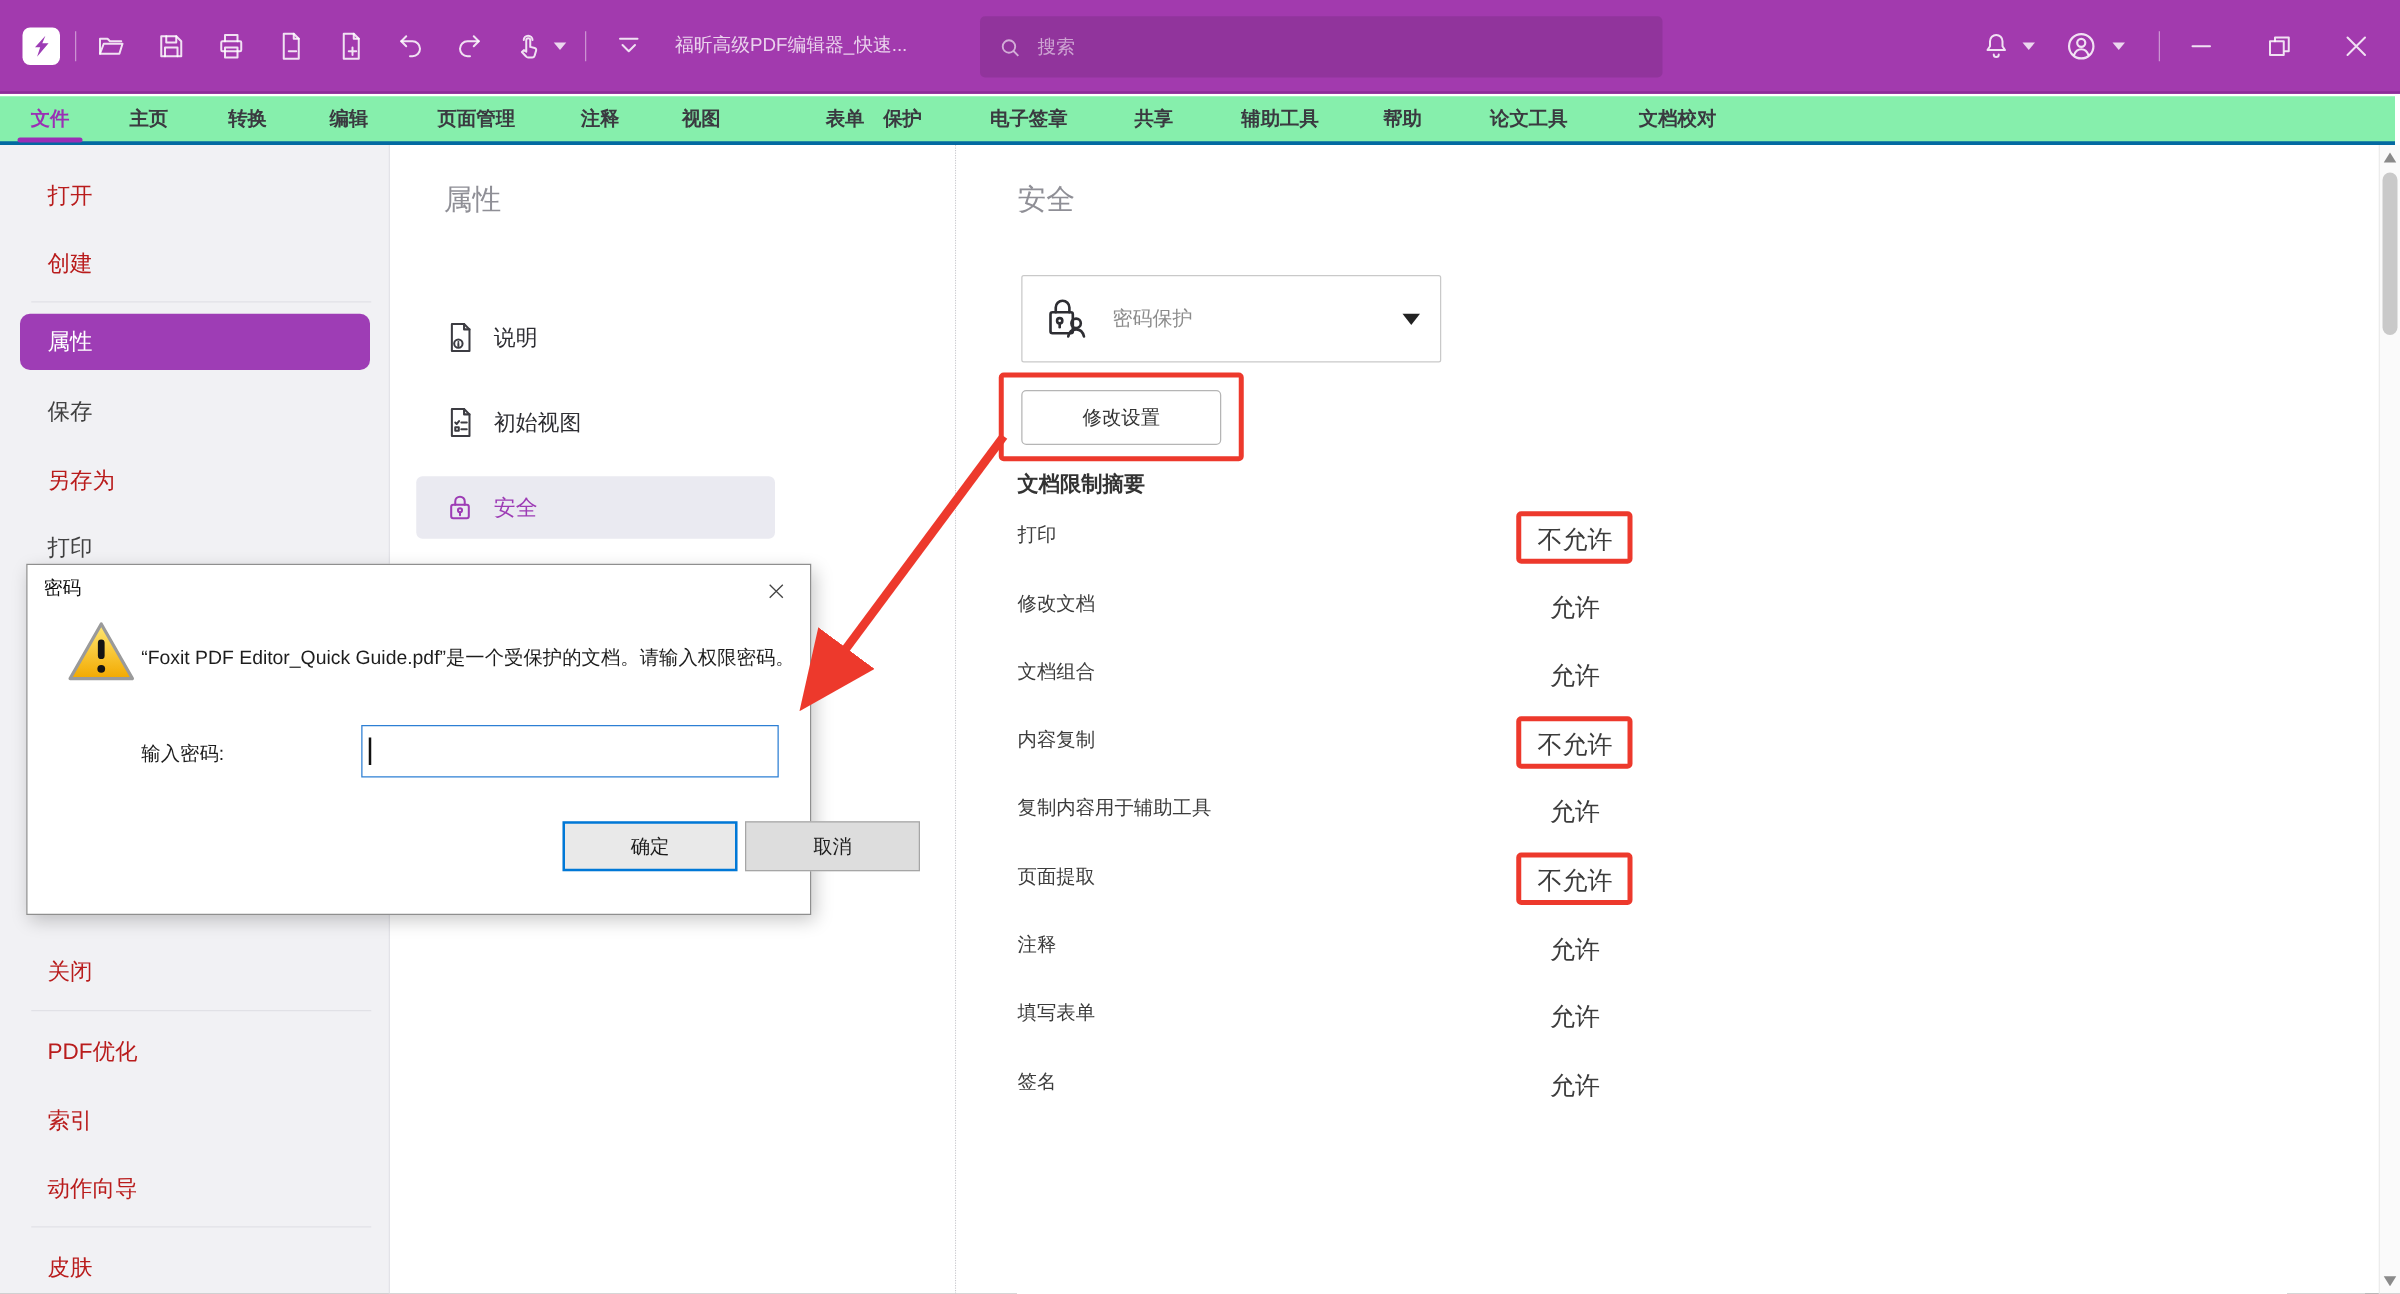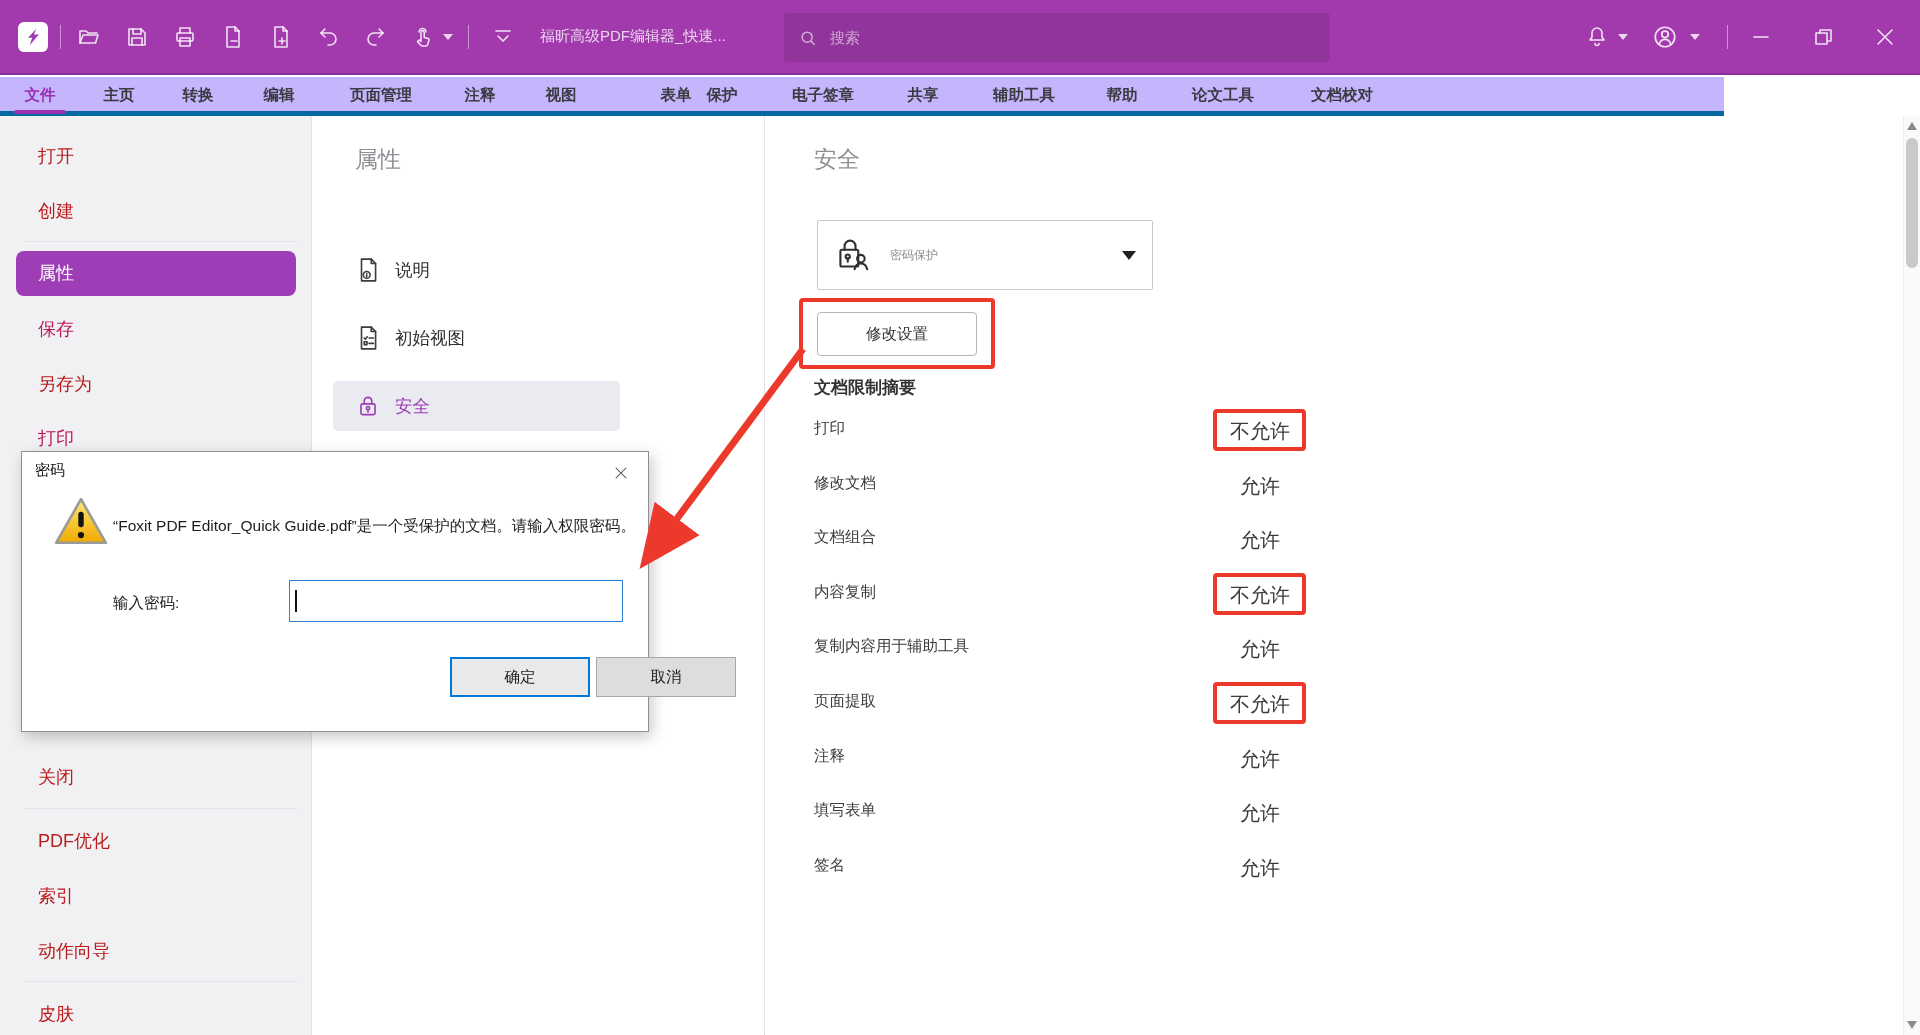--- a/index.html
+++ b/index.html
@@ -14,46 +14,46 @@
   .tbsep{position:absolute;top:25px;width:1px;height:24px;background:rgba(255,255,255,.45);}
   #logo{position:absolute;left:18px;top:22px;width:30px;height:30px;background:#fff;border-radius:6px;display:flex;align-items:center;justify-content:center;}
   #doc-title{position:absolute;left:540px;top:27px;font-size:15px;color:rgba(255,255,255,.78);}
   #searchbox{position:absolute;left:784px;top:13px;width:546px;height:49px;background:rgba(0,0,0,.10);border-radius:4px;display:flex;align-items:center;padding-left:14px;}
   #searchbox svg{stroke:rgba(255,255,255,.6);fill:none;stroke-width:1.8;}
   #search-input{background:transparent;border:none;outline:none;color:#fff;font-size:15px;margin-left:10px;width:440px;font-family:inherit;}
   #search-input::placeholder{color:rgba(255,255,255,.55);}
   .caret-dn{width:0;height:0;border-left:5px solid transparent;border-right:5px solid transparent;border-top:6px solid rgba(255,255,255,.8);position:absolute;top:34px;}
 
   
-  #tabrow{position:absolute;left:0;top:77px;width:1724px;height:39px;background:#c4b5fd;border-bottom:5px solid #0369a1;}
+  #tabrow{position:absolute;left:0;top:77px;width:1916px;height:39px;background:#86efac;border-bottom:3px solid #0369a1;}
   .tab{position:absolute;top:8px;transform:translateX(-50%);font-size:15.5px;font-weight:600;color:#3A3A40;cursor:pointer;white-space:nowrap;}
   .tab.active{color:#9B2FB5;}
   .tab-underline{position:absolute;top:33px;transform:translateX(-50%);width:52px;height:4px;border-radius:3px;background:#9B2FB5;}
 
   
   #body{position:absolute;left:0;top:116px;width:1920px;height:919px;}
   #sidebar{position:absolute;left:0;top:0;width:312px;height:919px;background:#F1F1F4;border-right:1px solid #E3E3E8;}
   .side-item{position:absolute;left:0;width:312px;height:44px;line-height:44px;padding-left:38px;font-size:18px;color:#b91c1c;cursor:pointer;}
-  .side-item.disabled{color:#be185d;}
+  .side-item.disabled{color:#404040;}
   .side-item.active{left:16px;width:280px;background:#9E3DB5;color:#fff;border-radius:8px;padding-left:22px;height:45px;line-height:45px;}
   .side-div{position:absolute;left:25px;right:14px;height:1px;background:#E1E1E6;}
 
   #midpanel{position:absolute;left:312px;top:0;width:453px;height:919px;background:#fff;border-right:1px dotted #C9C9CE;}
   .panel-header{position:absolute;font-size:23px;color:#8F8F96;}
   .mid-row{position:absolute;left:0;width:453px;height:50px;display:flex;align-items:center;cursor:pointer;}
   .mid-row .sel-bg{position:absolute;left:21px;top:0;width:287px;height:50px;background:#EAEAF1;border-radius:5px;}
   .mid-row svg{position:relative;margin-left:43px;stroke:#3C3C42;fill:none;stroke-width:1.5;stroke-linecap:round;stroke-linejoin:round;}
   .mid-row .lbl{position:relative;margin-left:14px;font-size:17.5px;color:#2E2E33;}
   .mid-row.selected svg{stroke:#9D3CB5;}
   .mid-row.selected .lbl{color:#9D3CB5;}
 
   #rightpanel{position:absolute;left:765px;top:0;width:1127px;height:919px;background:#fff;}
   #policy-dropdown{position:absolute;left:52px;top:104px;width:336px;height:70px;border:1px solid #C9C9C9;border-radius:2px;background:#fff;display:flex;align-items:center;cursor:pointer;}
   #policy-dropdown svg{margin-left:14px;stroke:#2E2E33;fill:none;stroke-width:2;stroke-linecap:round;stroke-linejoin:round;}
-  #policy-value{margin-left:16px;font-size:12px;color:#8C8C8C;}
+  #policy-value{margin-left:16px;font-size:16px;color:#8C8C8C;}
   #policy-caret{position:absolute;right:16px;width:0;height:0;border-left:7px solid transparent;border-right:7px solid transparent;border-top:9px solid #222;}
   #change-settings{position:absolute;left:52px;top:196px;width:160px;height:44px;border:1px solid #B5B5B5;border-radius:4px;background:#fff;font-size:15.5px;color:#333;cursor:pointer;font-family:inherit;}
   #summary-title{position:absolute;left:49px;top:260px;font-size:17px;font-weight:600;color:#333;}
   .perm-row{position:absolute;left:0;width:1127px;height:24px;}
   .perm-label{position:absolute;left:49px;font-size:15.5px;color:#3C3C3C;}
   .perm-value{position:absolute;left:430px;width:130px;text-align:center;font-size:20px;color:#3C3C3C;}
 
   
   #scrollbar{position:absolute;right:0;top:0;width:17px;height:919px;background:#FAFAFA;border-left:1px solid #ECECEC;}
   .sb-arrow{position:absolute;left:3px;width:0;height:0;border-left:5px solid transparent;border-right:5px solid transparent;cursor:pointer;}

